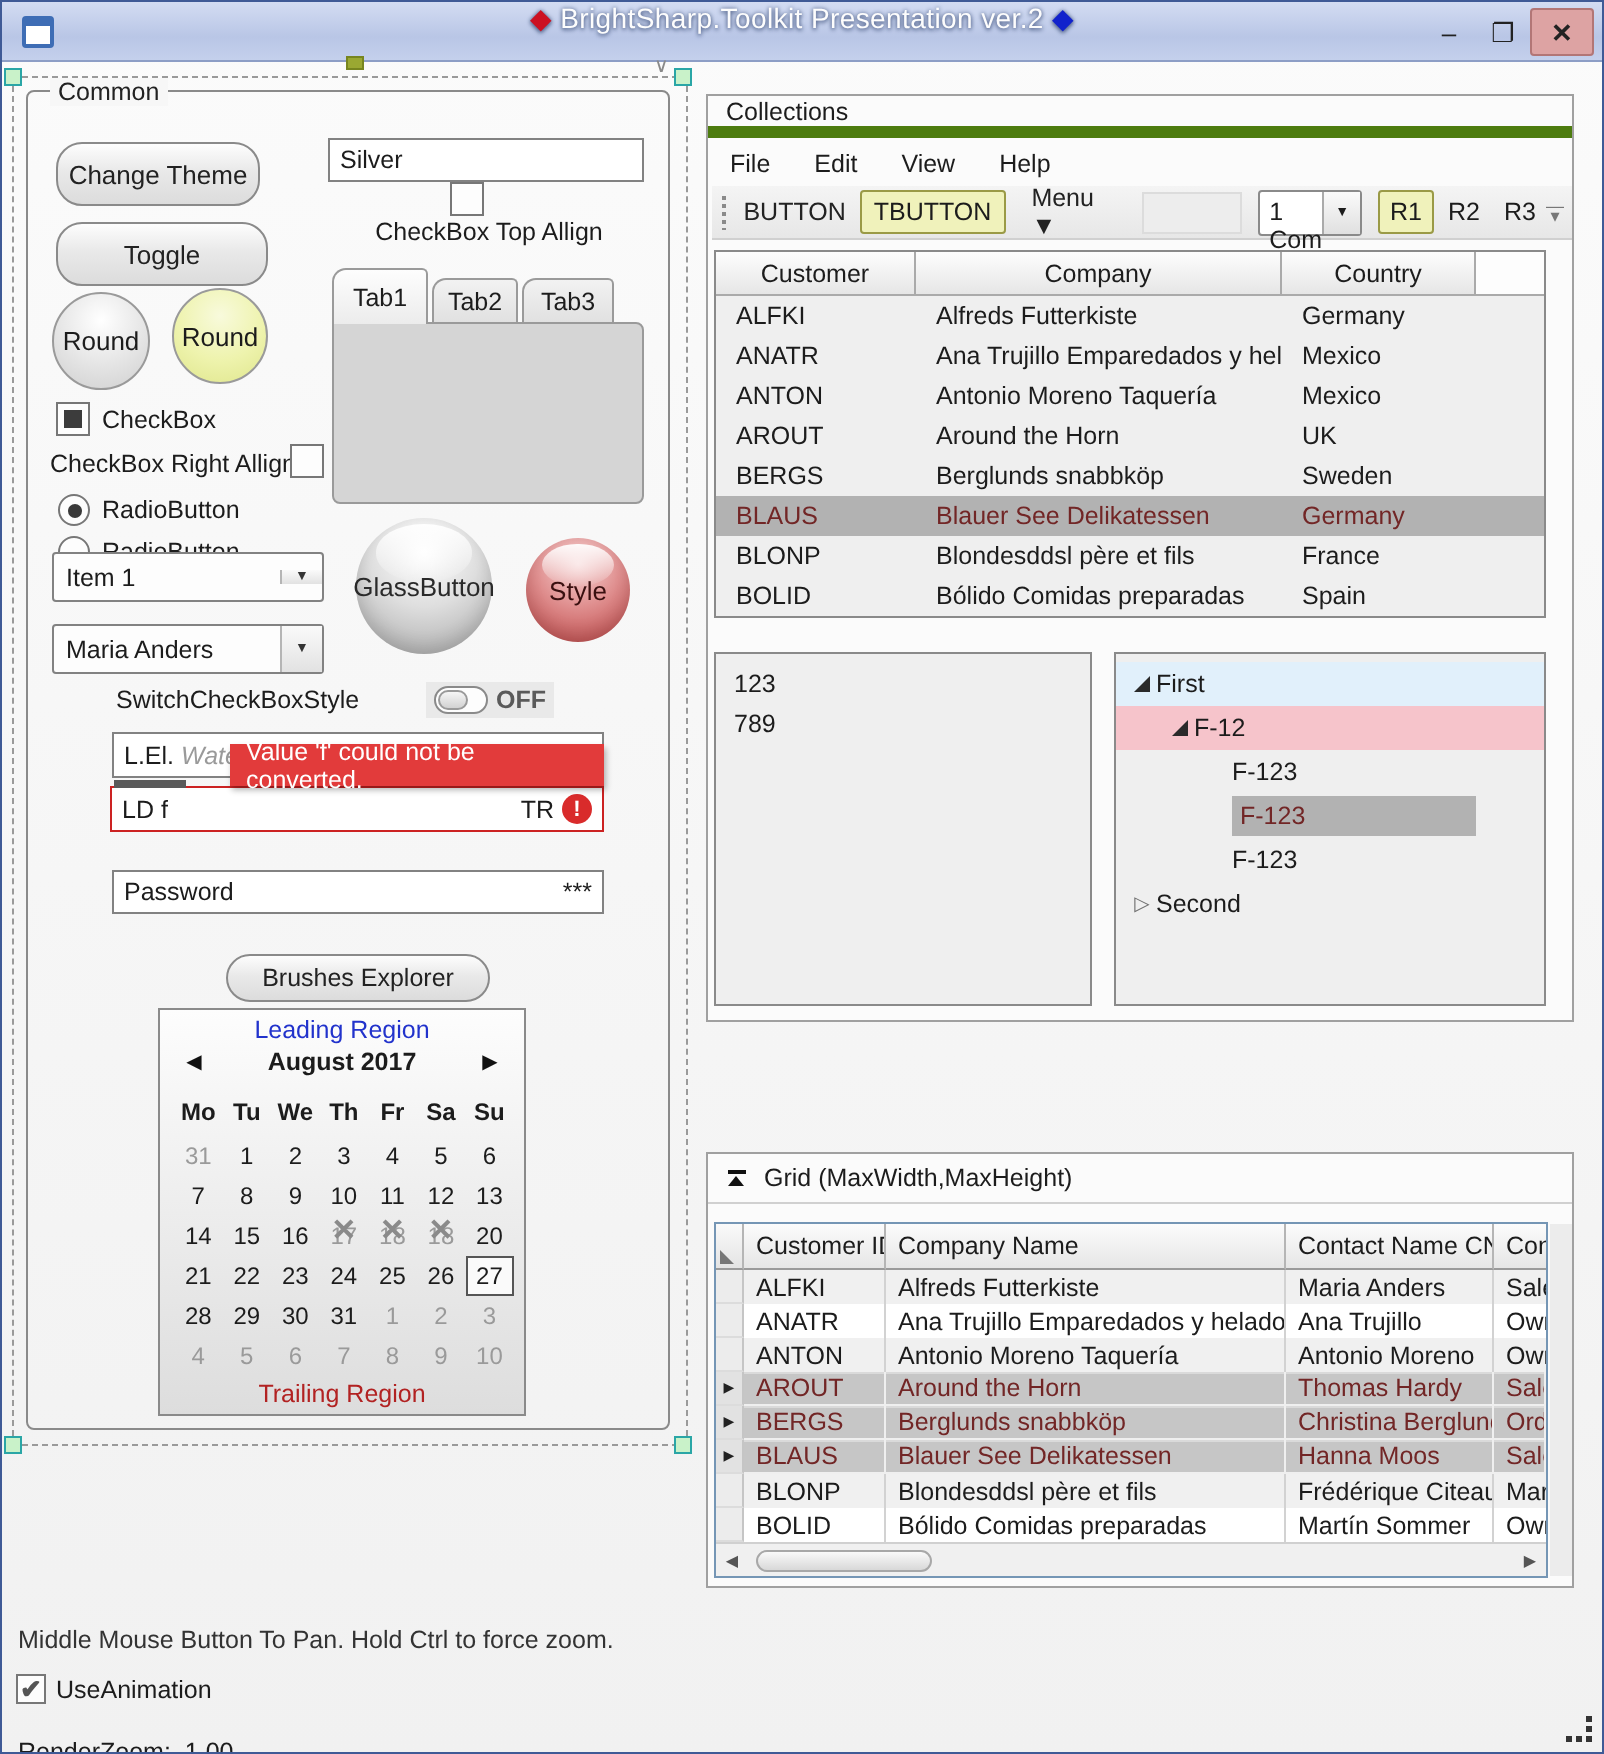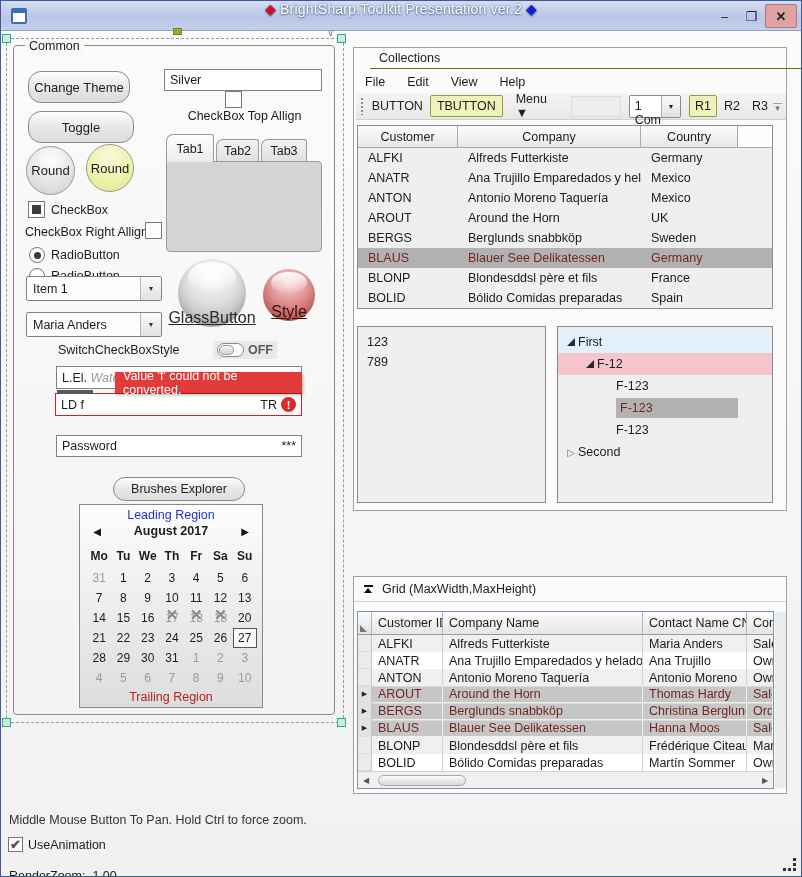--- a/index.html
+++ b/index.html
@@ -59,22 +59,22 @@
 
   
   .tab { position:absolute; border:1px solid #9a9a9a; border-bottom:none; background:linear-gradient(#f2f2f2,#e0e0e0);
          display:flex; align-items:center; justify-content:center; font-size:12.5px; border-radius:7px 3px 0 0; }
   .tab.sel { background:linear-gradient(#fdfdfd,#ececec); z-index:3; }
   .tabpanel { position:absolute; background:#d5d5d5; border:1px solid #9a9a9a; border-radius:0 4px 4px 4px; z-index:2; }
 
   
   .glassbtn { position:absolute; border-radius:50%;
               background:radial-gradient(circle at 50% 25%, #ffffff, #dedede 45%, #b3b3b3 85%);
-              box-shadow:inset 0 -4px 8px rgba(0,0,0,.12); display:flex; align-items:flex-end; justify-content:center;
-              font-size:16px; color:#2a2a2a;text-decoration:underline; }
+              box-shadow:inset 0 -4px 8px rgba(0,0,0,.12); display:flex; align-items:center; justify-content:center;
+              font-size:13px; color:#2a2a2a; }
   .glassbtn.red { background:radial-gradient(circle at 50% 25%, #f6d3d3, #e09090 45%, #c14f4f 90%);
                   color:#3a1010; }
   .gloss { position:absolute; left:15%; top:5%; width:70%; height:42%; border-radius:50%;
            background:linear-gradient(rgba(255,255,255,.95), rgba(255,255,255,.05)); }
 
   
   .switch-wrap { position:absolute; background:#e9e9e9; display:flex; align-items:center; padding:2px 4px; }
   .switch { width:27px; height:14px; border:1px solid #8a8a8a; border-radius:8px; background:#fdfdfd; position:relative; }
   .switch .knob { position:absolute; left:1px; top:1px; width:15px; height:10px; border-radius:6px;
                   background:linear-gradient(#f6f6f6,#d2d2d2); border:1px solid #9a9a9a; }
@@ -106,21 +106,21 @@
              font-size:12px; position:relative; }
   .cal-day.oth { color:#9a9a9a; }
   .cal-day.today { border:1px solid #555; background:#fafafa; }
   .cal-day .blk { position:absolute; left:0; top:-2px; width:100%; text-align:center; color:#8a8a8a;
                   font-size:15px; font-weight:bold; }
   .cal-day.hasx { color:#9a9a9a; }
 
   
   .col-box { position:absolute; left:352px; top:46px; width:434px; height:464px; background:#fbfbfb;
              border:1px solid #a0a0a0; }
-  .col-header { position:absolute; left:16px; top:0; width:100%; height:21px; border-bottom:1px solid #4d7c0f;
+  .col-header { position:absolute; left:0; top:0; width:100%; height:21px; border-bottom:6px solid #4d7c0f;
                 display:flex; align-items:center; padding-left:9px; font-size:12.5px; }
   .menubar { position:absolute; left:0; top:22px; width:100%; height:23px; display:flex; align-items:center; }
   .menu-item { padding:0 11px; font-size:12.5px; }
   .toolbar { position:absolute; left:2px; top:45px; width:430px; height:27px; background:linear-gradient(#f4f4f4,#e7e7e7);
              border-bottom:1px solid #d0d0d0; display:flex; align-items:center; }
   .grip { width:7px; height:17px; margin-left:3px; background:repeating-linear-gradient(#8a8a8a 0 2px, transparent 2px 4px);
           background-size:2px 100%; background-repeat:no-repeat; background-position:2px 0; }
   .tb-btn { padding:3px 7px; font-size:12.5px; color:#222; }
   .tb-toggle { padding:3px 6px; font-size:12.5px; background:#f0f2bb; border:1px solid #9a9a46; border-radius:2px; }
   .tb-text { width:60px; height:21px; background:#ededed; border:1px solid #dcdcdc; margin-left:10px; }
@@ -252,21 +252,21 @@
   <div class="lbl" style="left:24px;top:224px;">CheckBox Right Allign</div>
   <div class="cbx" style="left:144px;top:221px;"></div>
 
   <div class="radio" style="left:28px;top:246px;">
       <span class="dot"></span>
     </div>
   <div class="lbl" style="left:50px;top:247px;">RadioButton</div>
   <div class="radio" style="left:28px;top:267px;"></div>
   <div class="lbl" style="left:50px;top:268px;">RadioButton</div>
 
-  <div class="combo" style="left:25px;top:275px;width:136px;height:25px;">
+  <div class="combo" style="left:25px;top:275px;width:136px;height:25px;align-items:center;">
     <span class="val">Item 1</span>
       <span class="arr">▼</span>
   </div>
   <div class="combo" style="left:25px;top:311px;width:136px;height:25px;">
     <span class="val">Maria Anders</span>
       <span class="arr">▼</span>
   </div>
 
   <div class="glassbtn" style="left:177px;top:258px;width:68px;height:68px;">
     <span class="gloss"></span>

